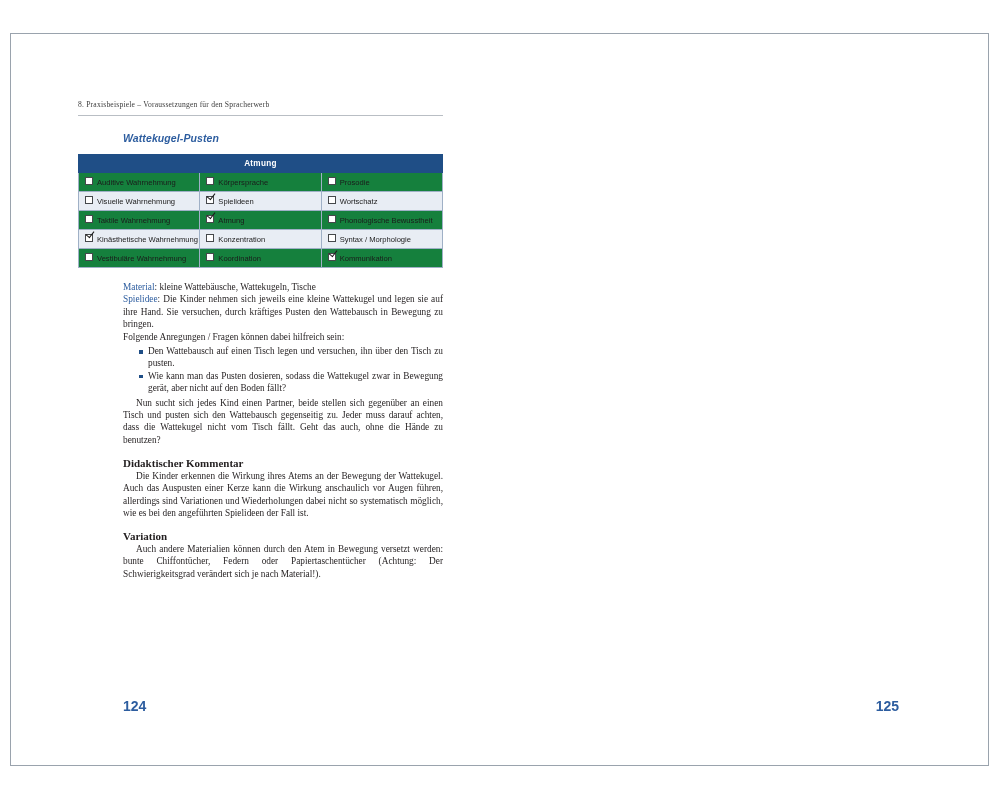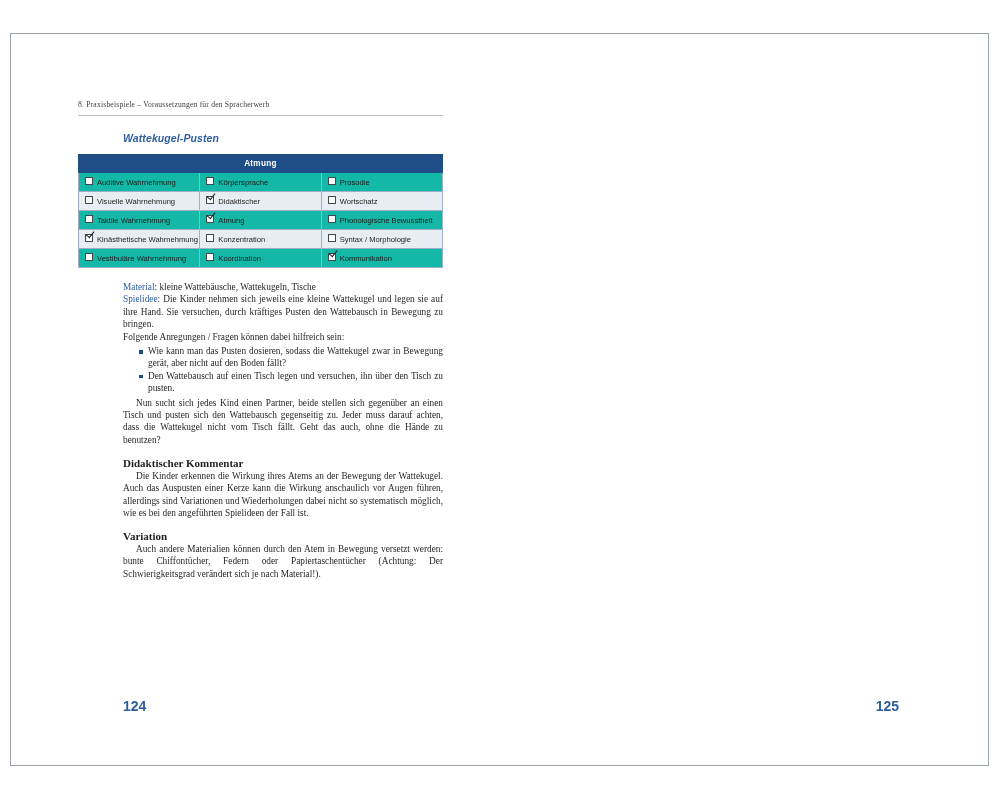--- a/index.html
+++ b/index.html
@@ -86,21 +86,21 @@
     letter-spacing: 0.3px;
   }
   table.atmung td {
     border: 0.8px solid #9fb0c6;
     padding: 3.5px 5px 3.5px 6px;
     vertical-align: middle;
     height: 11px;
     white-space: nowrap;
     overflow: hidden;
   }
-  tr.band-light td { background: #14b8a6; }
+  tr.band-light td { background: #15803d; }
   tr.band-shade td { background: #e8edf4; }
 
   .cb {
     display: inline-block;
     width: 6px;
     height: 6px;
     border: 0.8px solid #45484b;
     margin-right: 4px;
     position: relative;
     top: 0px;
@@ -188,21 +188,21 @@
             <tr>
           <th class="header" colspan="3">Atmung</th>
         </tr>
         <tr class="band-light">
           <td style="width:150px"><span class="cb"></span><span>Auditive Wahrnehmung</span></td>
           <td style="width:90px"><span class="cb"></span><span>Körpersprache</span></td>
           <td><span class="cb"></span><span>Prosodie</span></td>
         </tr>
         <tr class="band-shade">
           <td><span class="cb"></span><span>Visuelle Wahrnehmung</span></td>
-          <td><span class="cb checked"></span><span>Didaktischer</span></td>
+          <td><span class="cb checked"></span><span>Spielideen</span></td>
           <td><span class="cb"></span><span>Wortschatz</span></td>
         </tr>
         <tr class="band-light">
           <td><span class="cb"></span><span>Taktile Wahrnehmung</span></td>
           <td><span class="cb checked"></span><span>Atmung</span></td>
           <td><span class="cb"></span><span>Phonologische Bewusstheit</span></td>
         </tr>
         <tr class="band-shade">
           <td><span class="cb checked"></span><span>Kinästhetische Wahrnehmung</span></td>
           <td><span class="cb"></span><span>Konzentration</span></td>
@@ -214,22 +214,22 @@
           <td><span class="cb checked"></span><span>Kommunikation</span></td>
         </tr>
       </tbody>
         </table>
 
       <div class="body-col">
         <p class="para"><span class="lbl">Material</span><span>: kleine Wattebäusche, Wattekugeln, Tische</span></p>
         <p class="para"><span class="lbl">Spielidee</span><span>: Die Kinder nehmen sich jeweils eine kleine Wattekugel und legen sie auf ihre Hand. Sie versuchen, durch kräftiges Pusten den Wattebausch in Bewegung zu bringen.</span></p>
         <p class="para">Folgende Anregungen / Fragen können dabei hilfreich sein:</p>
         <ul class="bullets">
+          <li>Den Wattebausch auf einen Tisch legen und versuchen, ihn über den Tisch zu pusten.</li>
           <li>Wie kann man das Pusten dosieren, sodass die Wattekugel zwar in Bewegung gerät, aber nicht auf den Boden fällt?</li>
-          <li>Den Wattebausch auf einen Tisch legen und versuchen, ihn über den Tisch zu pusten.</li>
         </ul>
         <p class="para ind">Nun sucht sich jedes Kind einen Partner, beide stellen sich gegenüber an einen Tisch und pusten sich den Wattebausch gegenseitig zu. Jeder muss darauf achten, dass die Wattekugel nicht vom Tisch fällt. Geht das auch, ohne die Hände zu benutzen?</p>
         <h4 class="sub">Didaktischer Kommentar</h4>
         <p class="para ind">Die Kinder erkennen die Wirkung ihres Atems an der Bewegung der Wattekugel. Auch das Auspusten einer Kerze kann die Wirkung anschaulich vor Augen führen, allerdings sind Variationen und Wiederholungen dabei nicht so systematisch möglich, wie es bei den angeführten Spielideen der Fall ist.</p>
         <h4 class="sub">Variation</h4>
         <p class="para ind">Auch andere Materialien können durch den Atem in Bewegung versetzt werden: bunte Chiffontücher, Federn oder Papiertaschentücher (Achtung: Der Schwierigkeitsgrad verändert sich je nach Material!).</p>
       </div>
     </div>
     <div class="folio">124</div>
   </div>

